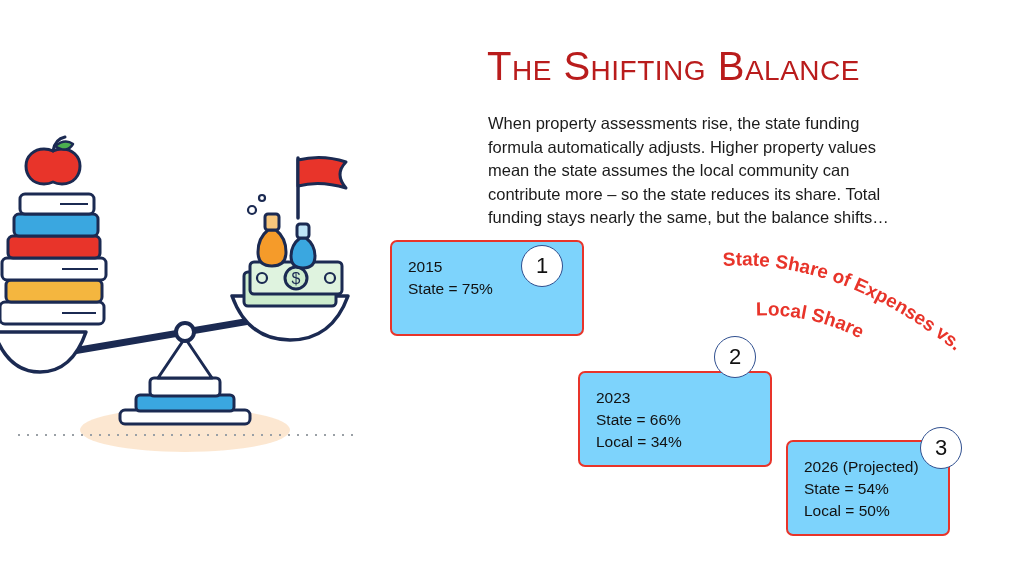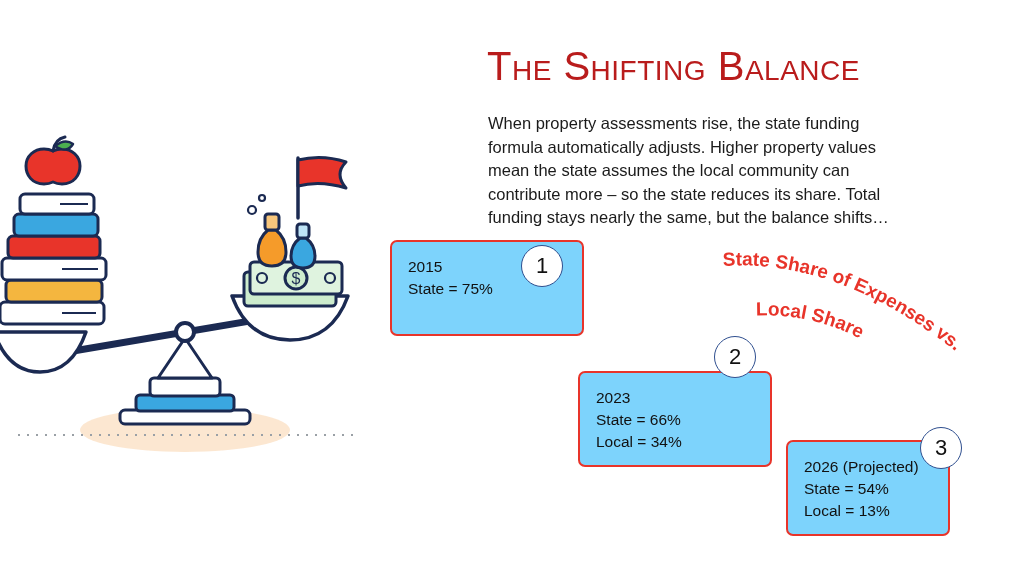--- a/index.html
+++ b/index.html
@@ -206,15 +206,15 @@
 <div class="callout" id="callout-2">
   <div class="line">2023</div>
   <div class="line">State = 66%</div>
   <div class="line">Local = 34%</div>
 </div>
 <div class="badge" id="badge-2">2</div>
 
 <div class="callout" id="callout-3">
   <div class="line">2026 (Projected)</div>
   <div class="line">State = 54%</div>
-  <div class="line">Local = 13%</div>
+  <div class="line">Local = 50%</div>
 </div>
 <div class="badge" id="badge-3">3</div>
 
 </body></html>

